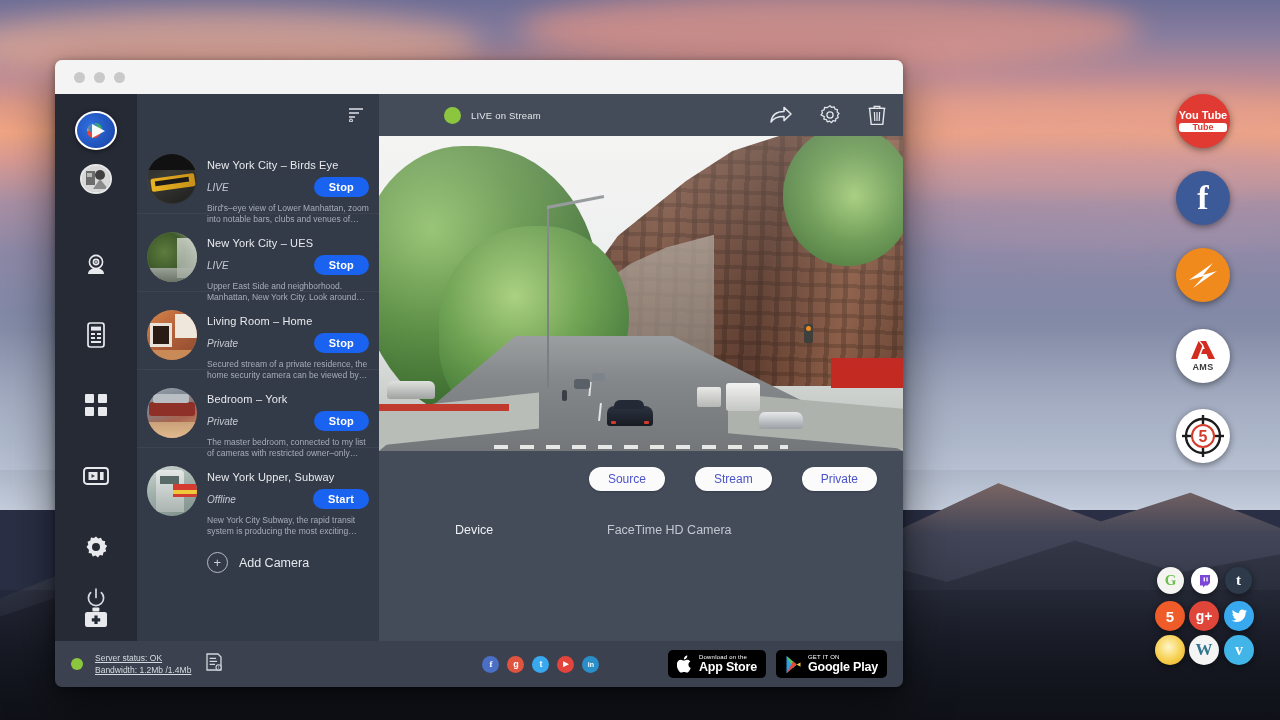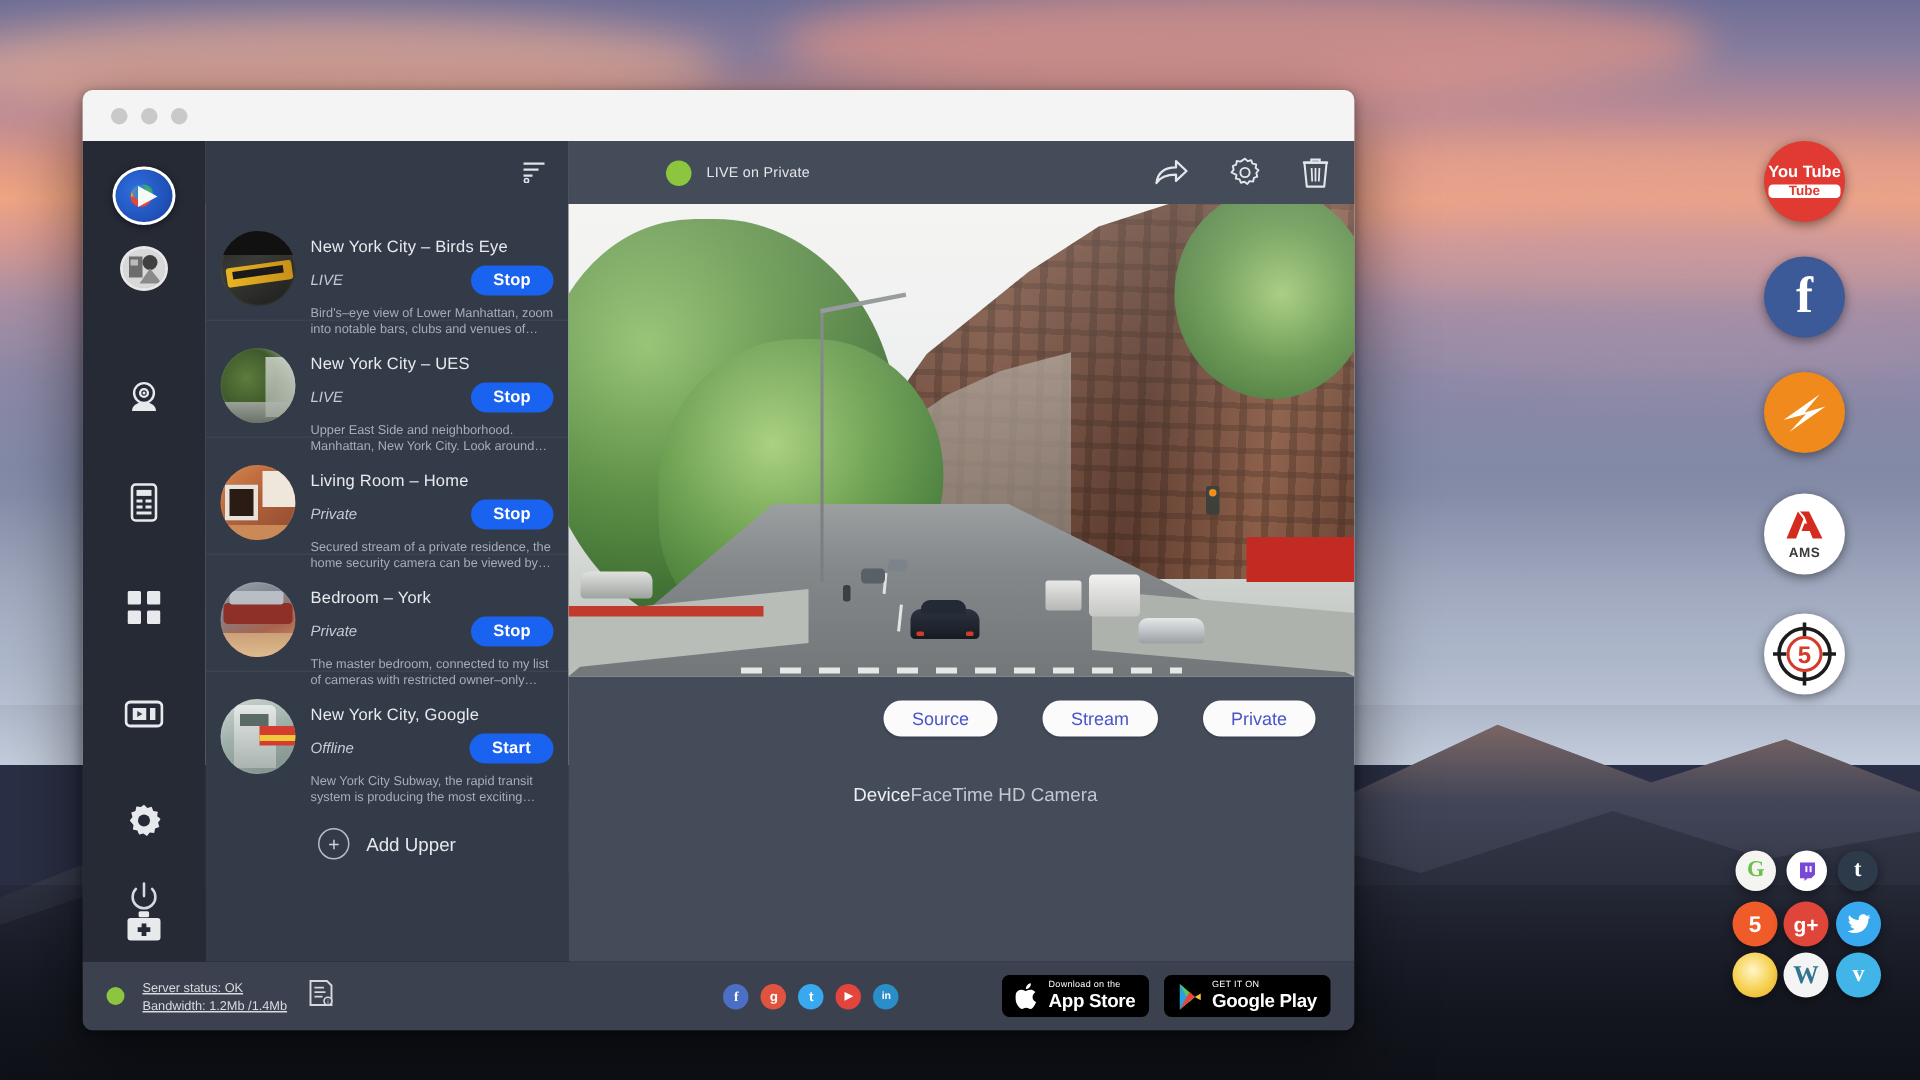--- a/index.html
+++ b/index.html
@@ -156,21 +156,21 @@
   .tabs-row { display:flex; justify-content:flex-end; gap:30px; padding:16px 26px 0 0; }
   .tab-pill {
     background:#fbfbfc; color:#4a54c8; border:none;
     border-radius:13px; padding:5px 19px; font-size:12px;
     cursor:pointer; font-family:"Liberation Sans", sans-serif;
     box-shadow:0 1px 2px rgba(0,0,0,.2);
   }
 
   .specs { padding:32px 0 0 76px; }
   .spec-row { display:flex; margin-bottom:23px; }
-  .spec-label { width:152px; font-size:12.5px; color:#eef0f3;text-align:right; }
+  .spec-label { width:152px; font-size:12.5px; color:#eef0f3; }
   .spec-value { font-size:12.5px; color:#c3c8d1; }
 
   
   .footer {
     height:46px; background:#3b414e; display:flex; align-items:center;
     padding:0 16px; gap:12px;
   }
   .foot-dot { width:12px; height:12px; border-radius:50%; background:#8cc63f; flex:0 0 12px; }
   .foot-status { font-size:8.5px; color:#d7dbe2; line-height:1.45;text-decoration:underline; }
   .foot-doc { margin-left:3px; }
@@ -464,42 +464,42 @@
         </div>
 
         <div class="cam-row" style="border-bottom:none;">
           <div class="cam-thumb" style="background:linear-gradient(160deg,#cfd6d2 0%,#9fb0aa 45%,#7d8e89 100%);">
             <div style="position:absolute; left:9px; top:4px; width:28px; height:42px; background:linear-gradient(180deg,#e4e8e6,#aab4b0); border-radius:4px 4px 0 0;"></div>
             <div style="position:absolute; left:26px; top:18px; width:24px; height:13px; background:#d43c30;"></div>
             <div style="position:absolute; left:26px; top:24px; width:24px; height:4px; background:#f0c83c;"></div>
             <div style="position:absolute; left:13px; top:10px; width:19px; height:8px; background:#5a6a66;"></div>
           </div>
           <div class="cam-info">
-            <div class="cam-title">New York City, Google</div>
+            <div class="cam-title">New York Upper, Subway</div>
             <div class="cam-midrow">
               <span class="cam-status">Offline</span>
               <button class="cam-btn">Start</button>
             </div>
             <div class="cam-desc">New York City Subway, the rapid transit system is producing the most exciting livestreams, we ...</div>
           </div>
         </div>
 
         <div class="add-cam">
           <div class="add-circle">+</div>
-          <span class="add-label">Add Upper</span>
+          <span class="add-label">Add Camera</span>
         </div>
       </div>
     </div>
 
     <div class="main-panel">
 
       <div class="main-topbar">
         <div style="width:38px;"></div>
         <div class="live-dot"></div>
-        <span class="live-label">LIVE on Private</span>
+        <span class="live-label">LIVE on Stream</span>
         <div class="topbar-spacer"></div>
         <div class="tb-icon">
           <svg width="22" height="18" viewBox="0 0 22 18">
             <path d="M1 16 C2 8 8 5.6 14 5.6 L14 1.4 L21 8 L14 14.6 L14 10.4 C8.4 10.4 3.6 11.6 1 16 Z" fill="none" stroke="#e3e6eb" stroke-width="1.5" stroke-linejoin="round"></path>
           </svg>
         </div>
         <div class="tb-icon">
           <svg width="20" height="20" viewBox="0 0 22 22">
             <path d="M11 0.8 l1.9 1.9 2.6-.7 1 2.5 2.7.5-.4 2.7 2.1 1.6-1.6 2.1.7 2.6-2.5 1-.5 2.7-2.7-.4-1.6 2.1-2.1-1.6-2.6.7-1-2.5-2.7-.5.4-2.7L1.1 11l1.6-2.1-.7-2.6 2.5-1 .5-2.7 2.7.4z" fill="none" stroke="#e3e6eb" stroke-width="1.4" stroke-linejoin="round"></path>
             <circle cx="11" cy="11" r="3.4" fill="none" stroke="#e3e6eb" stroke-width="1.4"></circle>

